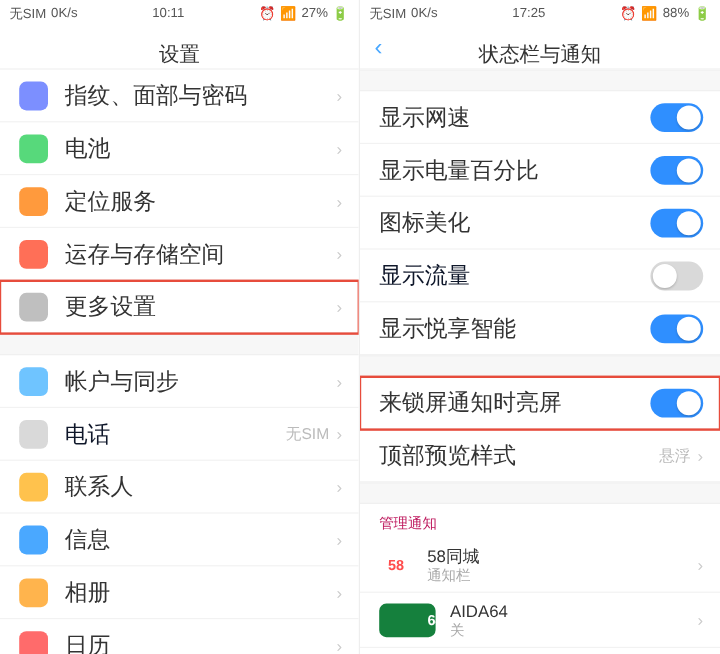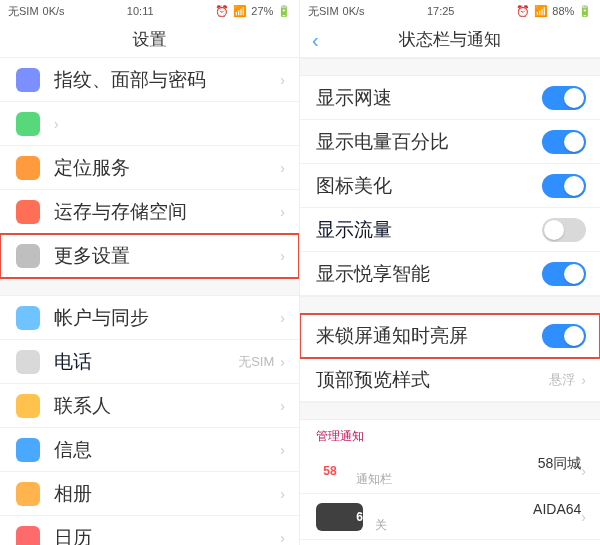--- a/index.html
+++ b/index.html
@@ -2,21 +2,21 @@
 <html><head>
 <meta charset="utf-8">
 <style>
   * { box-sizing: border-box; margin: 0; padding: 0; }
   html, body { width: 600px; height: 545px; font-family: -apple-system, "Helvetica Neue", Arial, sans-serif; background: #fff; overflow: hidden; }
   .wrap { display: flex; width: 600px; height: 545px; }
   .pane { width: 300px; height: 545px; background: #fff; position: relative; overflow: hidden; display: flex; flex-direction: column; }
   .pane-left { border-right: 1px solid #eee; }
   .status-bar { height: 22px; display: flex; align-items: center; justify-content: space-between; padding: 0 8px; font-size: 11px; color: #555; }
   .status-left, .status-right { display: flex; align-items: center; gap: 4px; }
-  .title-bar { height: 36px; display: flex; align-items: center; justify-content: center; position: relative; border-bottom: 1px solid #f0f0f0; }
+  .title-bar { height: 36px; display: flex; align-items: flex-end; justify-content: center; position: relative; border-bottom: 1px solid #f0f0f0; }
   .title-text { font-size: 17px; color: #333; font-weight: 500; }
   .back-btn { position: absolute; left: 12px; top: 50%; transform: translateY(-50%); color: #4aa8ff; font-size: 20px; line-height: 1; }
   .list { flex: 1; overflow: hidden; }
   .row { height: 44px; display: flex; align-items: center; padding: 0 14px 0 16px; border-bottom: 1px solid #f2f2f2; position: relative; }
   .row-left .icon-box { width: 24px; height: 24px; border-radius: 6px; margin-right: 14px; display: flex; align-items: center; justify-content: center; flex-shrink: 0; }
   .row-label { flex: 1; font-size: 19px; color: #333; }
   .row-label.dim { color: #0f172a; }
   .row-right { color: #bbb; font-size: 13px; display: flex; align-items: center; gap: 6px; }
   .chev { color: #ccc; font-size: 14px; }
   .gap { height: 18px; background: #f7f7f7; border-bottom: 1px solid #f0f0f0; border-top: 1px solid #f0f0f0; }
@@ -24,21 +24,21 @@
   .highlight { outline: 2px solid #e74c3c; outline-offset: -1px; justify-content: space-between; }
   .toggle { width: 44px; height: 24px; border-radius: 12px; position: relative; flex-shrink: 0; }
   .toggle.on { background: #2f8fff; }
   .toggle.off { background: #d9d9d9; }
   .toggle .knob { width: 20px; height: 20px; border-radius: 50%; background: #fff; position: absolute; top: 2px; box-shadow: 0 1px 2px rgba(0,0,0,.2); }
   .toggle.on .knob { right: 2px; }
   .toggle.off .knob { left: 2px; }
   .app-icon { width: 28px; height: 28px; border-radius: 6px; margin-right: 12px; display: flex; align-items: center; justify-content: center; font-size: 12px; font-weight: bold; color: #fff; flex-shrink: 0; text-align: center; }
   .app-row { height: 46px; display: flex; align-items: center; padding: 0 14px 0 16px; border-bottom: 1px solid #f2f2f2; }
   .app-labels { flex: 1; display: flex; flex-direction: column; }
-  .app-name { font-size: 14px; color: #333; line-height: 1.2; text-align: right; }
+  .app-name { font-size: 14px; color: #333; line-height: 1.2; }
   .app-sub { font-size: 12px; color: #aaa; line-height: 1.2; }
 </style>
 </head>
 <body>
 
 <div class="wrap">
 
   <div class="pane pane-left">
     <div class="status-bar">
       <div class="status-left">
@@ -59,20 +59,21 @@
     <div class="list" id="left-list">
         <div class="row row-left">
           <div class="icon-box" style="background: rgb(124, 143, 255);"></div>
           <div class="row-label">指纹、面部与密码</div>
           <div class="row-right">
             <span class="chev">›</span>
           </div>
         </div>
         <div class="row row-left">
           <div class="icon-box" style="background: rgb(87, 217, 123);"></div>
+          <div class="row-label">电池</div>
           <div class="row-right">
             <span class="chev">›</span>
           </div>
         </div>
         <div class="row row-left">
           <div class="icon-box" style="background: rgb(255, 154, 61);"></div>
           <div class="row-label">定位服务</div>
           <div class="row-right">
             <span class="chev">›</span>
           </div>
@@ -206,21 +207,21 @@
         <div class="section-label">管理通知</div>
         <div class="app-row">
           <div class="app-icon" style="background: rgb(255, 255, 255); color: rgb(255, 77, 77);">58</div>
           <div class="app-labels">
             <div class="app-name">58同城</div>
             <div class="app-sub">通知栏</div>
           </div>
           <span class="chev">›</span>
         </div>
         <div class="app-row">
-          <div class="app-icon" style="background: #404040; color: rgb(255, 255, 255); padding-left: 47px;">64</div>
+          <div class="app-icon" style="background: #15803d; color: rgb(255, 255, 255); padding-left: 47px;">64</div>
           <div class="app-labels">
             <div class="app-name">AIDA64</div>
             <div class="app-sub">关</div>
           </div>
           <span class="chev">›</span>
         </div>
         <div class="app-row"></div>
       </div>
   </div>
 </div>

